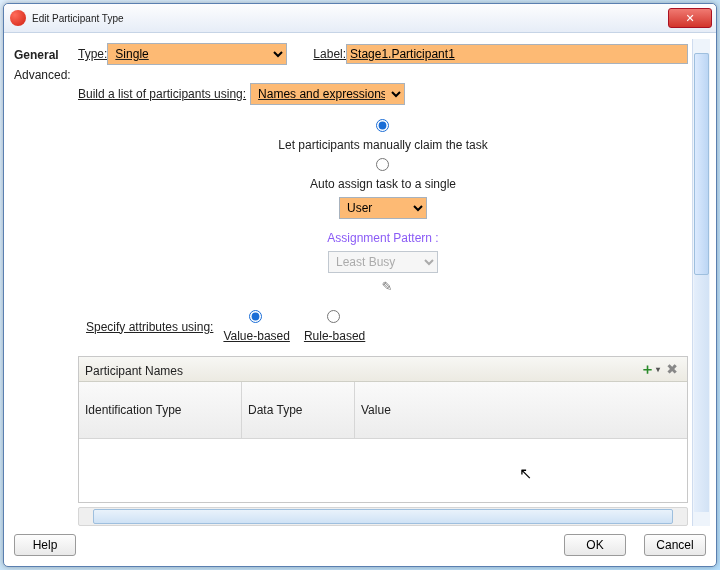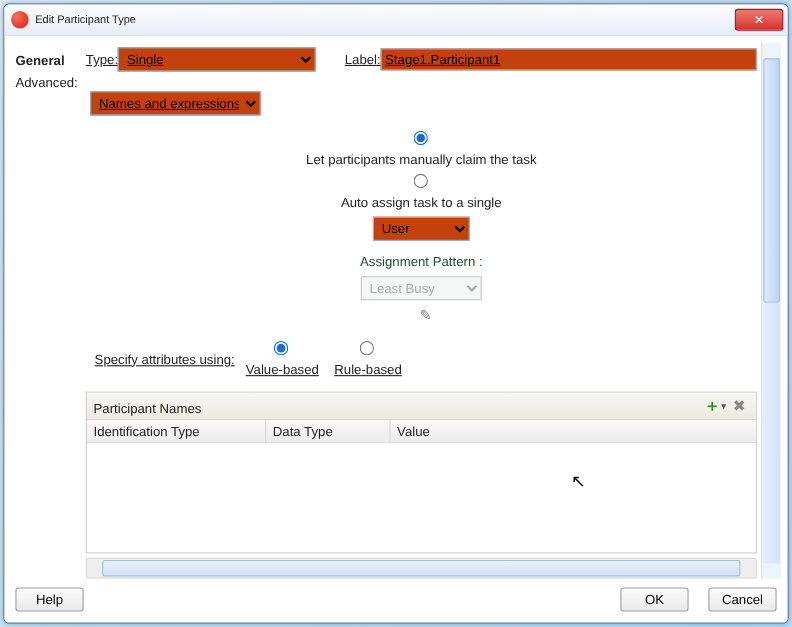--- a/index.html
+++ b/index.html
@@ -8,39 +8,39 @@
   .titlebar { height:28px; background:linear-gradient(#fdfdfe,#e6edf7); border-bottom:1px solid #c6d4e6; border-radius:5px 5px 0 0; display:flex; align-items:center; padding:0 4px 0 6px; }
   .titlebar .app-icon { width:16px; height:16px; border-radius:50%; background:radial-gradient(circle at 30% 30%, #ff6b5b, #d02010); margin-right:6px; }
   .titlebar .title { flex:1; font-size:10px; color:#222; }
   .titlebar .close-btn { width:42px; height:18px; background:linear-gradient(#f07a72,#d2342b); border:1px solid #a12; border-radius:3px; display:flex; align-items:center; justify-content:center; color:#fff; font-size:11px; cursor:default; }
   .body { flex:1; display:flex; padding:6px 6px 0 6px; min-height:0; }
   .sidebar { width:68px; padding-top:6px; }
   .sidebar .tab { padding:3px 4px; font-size:12px; }
   .sidebar .tab.active { font-weight:bold; }
   .row { display:flex; align-items:center; margin:4px 0; gap:0;text-decoration:underline; }
   .lbl { white-space:nowrap; }
-  select, input[type=text] { font-family:inherit; font-size:12px; border:1px solid #a8b2bd; background:#c2410c; height:20px; box-sizing:border-box; padding:1px 3px; }
+  select, input[type=text] { font-family:inherit; font-size:12px; border:1px solid #a8b2bd; background:#fdba74; height:20px; box-sizing:border-box; padding:1px 3px; }
   select { height:22px; }
   .type-select { width:180px; }
   .label-input { flex:1; }
   .build-select { width:155px; }
   .assign-select { width:88px; }
   .pattern-select { width:110px; color:#888; background:#f3f3f3; }
-  .disabled-label { color:#14532d; }
+  .disabled-label { color:#8b5cf6; }
   .radio-row { display:flex; align-items:center; gap:6px; margin:3px 0 3px 0;flex-direction:column; }
   input[type=radio] { margin:0 2px 0 0; accent-color:#1a6dd6; }
   .section { border:1px solid #c8c8c8; margin-top:6px; display:flex; flex-direction:column; flex:1; min-height:0; }
   .section-header { background:linear-gradient(#f7f7f4,#eceae2); border-bottom:1px solid #cfcfc6; display:flex; align-items:flex-end; padding:3px 6px; }
   .section-header .title { flex:1; }
   .icon-btn { width:18px; height:18px; display:inline-flex; align-items:center; justify-content:center; margin-left:4px; }
   .icon-btn.add { color:#2a8a2a; font-weight:bold; font-size:15px; }
   .icon-btn.add .drop { font-size:8px; color:#555; margin-left:1px; }
   .icon-btn.delete { color:#888; font-size:14px; }
   .table-head { display:flex; background:linear-gradient(#fafafa,#ececec); border-bottom:1px solid #d6d6d6; }
-  .table-head .col { padding:3px 6px; border-right:1px solid #d6d6d6; font-size:12px; }
+  .table-head .col { padding:21px 6px; border-right:1px solid #d6d6d6; font-size:12px; }
   .col.idtype { width:150px; }
   .col.dtype  { width:100px; }
   .col.value  { flex:1; border-right:none; }
   .table-body { flex:1; background:#fff; position:relative; }
   .cursor { position:absolute; left:440px; top:25px; font-size:16px; color:#000; pointer-events:none; }
   .scroll-h { height:17px; background:#efefef; border-top:1px solid #d6d6d6; margin:4px 0 0 0; position:relative; border:1px solid #d6d6d6; border-radius:2px; }
   .scroll-h .thumb { position:absolute; left:14px; right:14px; top:1px; bottom:1px; background:linear-gradient(#e9f2fb,#cfe2f5); border:1px solid #9ebfde; border-radius:2px; }
   .footer { display:flex; align-items:center; padding:8px 10px 10px 10px; }
   .footer .spacer { flex:1; }
   .btn { min-width:62px; height:22px; background:linear-gradient(#fdfdfd,#e9e9e9); border:1px solid #9a9a9a; border-radius:3px; font-family:inherit; font-size:12px; padding:0 10px; margin-left:18px; cursor:default; }
@@ -79,20 +79,21 @@
             <span class="lbl">Type:</span>
             <select class="type-select">
               <option>Single</option>
             </select>
             <span style="width:26px"></span>
             <span class="lbl">Label:</span>
             <input type="text" class="label-input" value="Stage1.Participant1" style="">
           </div>
 
           <div class="row" style="margin-top:14px">
+            <span class="lbl">Build a list of participants using:</span>
             <span style="width:4px"></span>
             <select class="build-select">
               <option>Names and expressions</option>
             </select>
           </div>
 
           <div class="radio-row" style="margin-top:10px">
             <input type="radio" name="claim" checked="" style="">
             <span>Let participants manually claim the task</span>
           </div>

